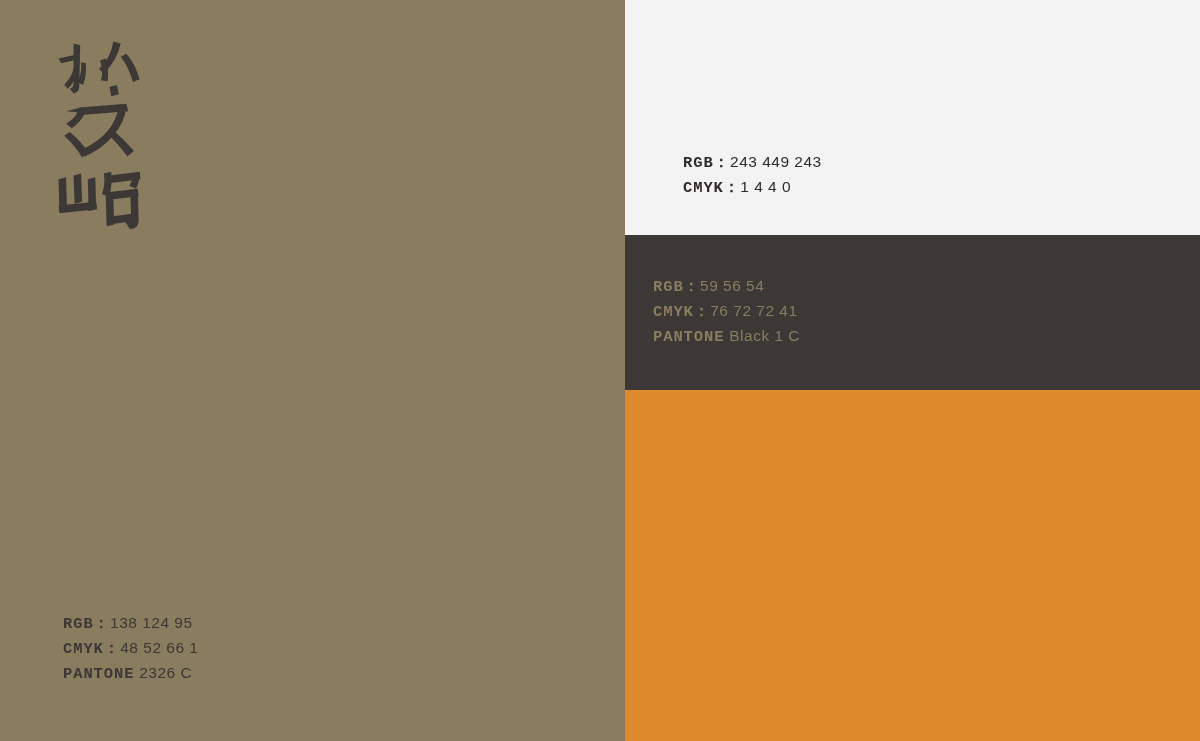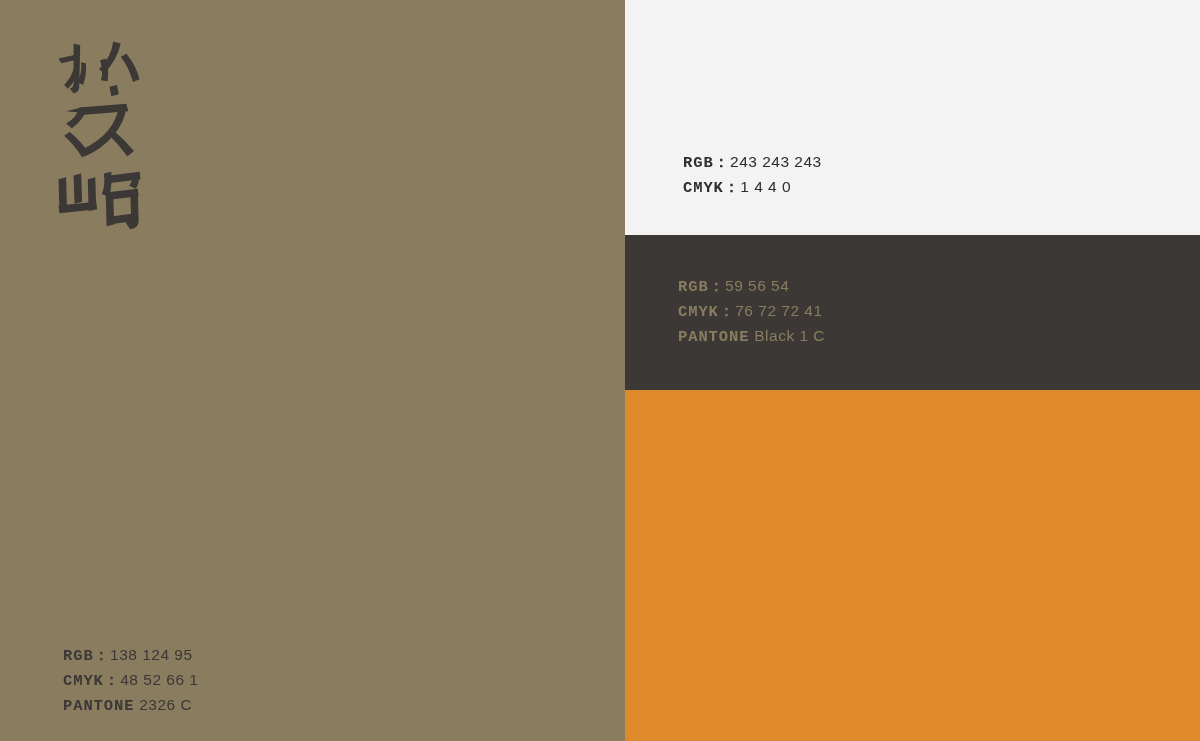--- a/index.html
+++ b/index.html
@@ -96,23 +96,23 @@
     font-family: Liberation Mono, monospace;
   }
 
   .spec-value {
     font-weight: normal;
     letter-spacing: 0.5px;
   }
 
   
   .spec-white  { left: 683px; top: 150px; }
-  .spec-dark   { left: 678px; top: 274px; }
+  .spec-dark   { left: 653px; top: 274px; }
   .spec-orange { left: 683px; top: 611px; }
-  .spec-olive  { left:  63px; top: 643px; }
+  .spec-olive  { left:  63px; top: 611px; }
 </style>
 </head>
 <body>
 
 <div class="page">
 
   <div class="swatch swatch-olive" style="background: rgb(138, 124, 95);"></div>
 
   <div class="swatch swatch-white" style="background: rgb(243, 243, 243);"></div>
 
@@ -172,21 +172,21 @@
     <span class="spec-row">
       <span class="spec-label">CMYK：</span><span class="spec-value">48 52 66 1</span>
     </span>
     <span class="spec-row">
       <span class="spec-label">PANTONE</span><span class="spec-value"> 2326 C</span>
     </span>
   </div>
 
   <div class="spec spec-white" style="color: rgb(47, 44, 42);">
     <span class="spec-row">
-      <span class="spec-label">RGB：</span><span class="spec-value">243 243 243</span>
+      <span class="spec-label">RGB：</span><span class="spec-value">243 449 243</span>
     </span>
     <span class="spec-row">
       <span class="spec-label">CMYK：</span><span class="spec-value">1 4 4 0</span>
     </span>
   </div>
 
   <div class="spec spec-dark" style="color: rgb(138, 124, 95);">
     <span class="spec-row">
       <span class="spec-label">RGB：</span><span class="spec-value">59 56 54</span>
     </span>

